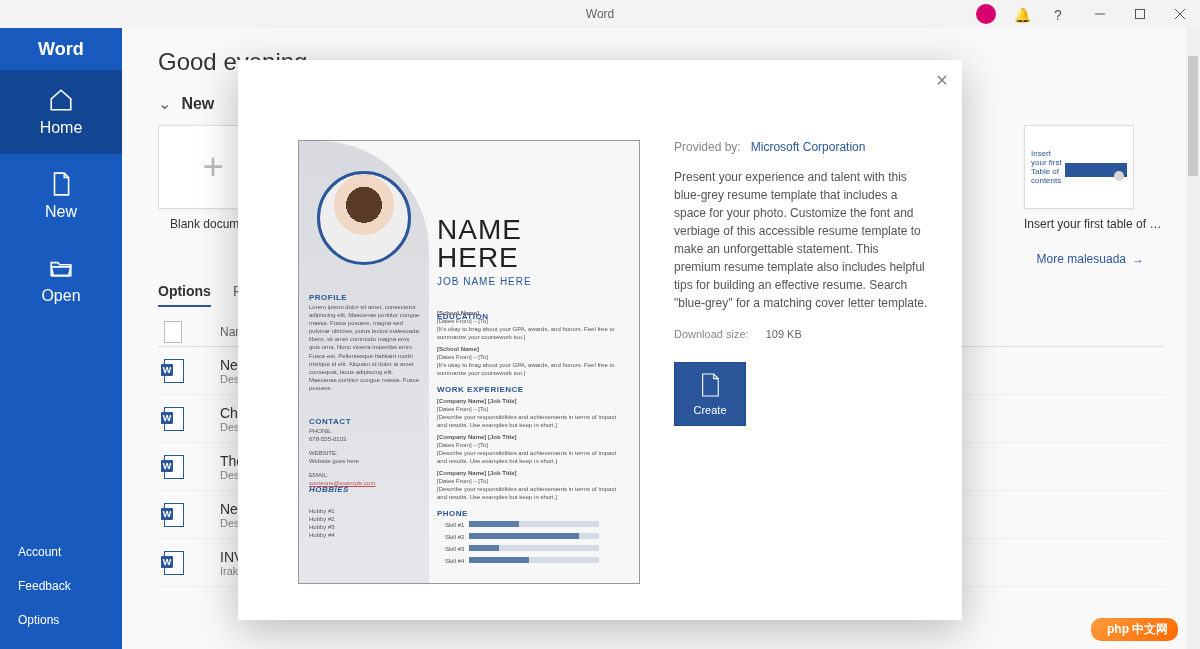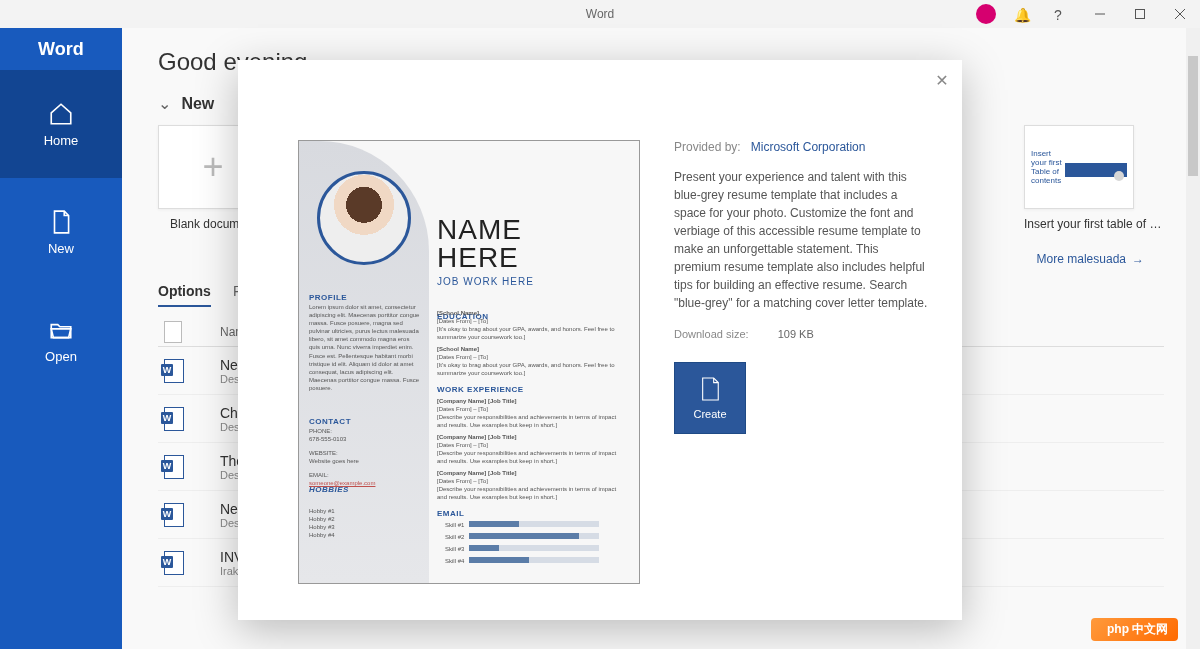--- a/index.html
+++ b/index.html
@@ -9,21 +9,21 @@
     .titlebar .right { position:absolute; right:0; display:flex; align-items:center; gap:8px; padding-right:4px; }
     .avatar { width:20px; height:20px; border-radius:50%; background:#d6006f; }
     .tb-icon { width:32px; height:28px; display:flex; align-items:center; justify-content:center; color:#555; cursor:pointer; }
     .tb-icon svg, .tb-icon .glyph { width:12px; height:12px; }
     .glyph { font-size:14px; line-height:1; }
 
     .app { display:flex; height:621px; }
     .sidebar { width:122px; background:#185abd; display:flex; flex-direction:column; color:#fff; }
     .logo { height:42px; display:flex; align-items:center; padding-left:38px; font-size:18px; font-weight:600; }
     .nav { flex:0 0 auto; }
-    .nav-item { height:108px; display:flex; flex-direction:column; align-items:center; justify-content:center; gap:6px; cursor:pointer; font-size:13px; }
+    .nav-item { height:84px; display:flex; flex-direction:column; align-items:center; justify-content:center; gap:6px; cursor:pointer; font-size:16px; }
     .nav-item.active { background:#124592; }
     .nav-item svg { width:26px; height:26px; stroke:#fff; fill:none; stroke-width:1.5; }
     .sidebar-bottom { margin-top:auto; padding-bottom:12px; }
     .sidebar-bottom .link { display:block; padding:10px 18px; font-size:12px; color:#fff; cursor:pointer; }
 
     .main { flex:1; background:#f9f9f9; position:relative; overflow:hidden; }
     .scrollbar-v { position:absolute; right:0; top:0; width:14px; height:100%; background:#f0f0f0; }
     .scrollbar-v .thumb { position:absolute; left:2px; width:10px; top:28px; height:120px; background:#c8c8c8; }
     .content { padding:20px 36px 0 36px; height:100%; overflow:hidden; }
     .greeting { font-size:24px; color:#333; font-weight:400; margin-bottom:18px; }
@@ -72,26 +72,26 @@
     .preview .tx { position:absolute; font-size:6px; color:#555; line-height:1.35; }
     .preview .bar { position:absolute; height:6px; background:#5b7da8; }
     .preview .bar.bg { background:#d6dce5; }
 
     .details { flex:1; }
     .details h2 { font-size:22px; font-weight:400; color:#666; margin-bottom:8px; }
     .provided { font-size:12px; color:#888; margin-bottom:14px; }
     .provided a { color:#2b579a; cursor:pointer; }
     .desc { font-size:12px; color:#555; line-height:1.5; margin-bottom:16px; }
     .dlsize { font-size:11px; color:#888; margin-bottom:22px; }
-    .dlsize .val { margin-left:26px; color:#666; }
-    .create-btn { width:72px; height:72px; background:#2b579a; border:1px solid #1f4a85; display:flex; flex-direction:column; align-items:center; justify-content:center; gap:6px; color:#fff; cursor:pointer; }
+    .dlsize .val { margin-left:14px; color:#666; }
+    .create-btn { width:72px; height:64px; background:#2b579a; border:1px solid #1f4a85; display:flex; flex-direction:column; align-items:center; justify-content:center; gap:6px; color:#fff; cursor:pointer; }
     .create-btn svg { width:22px; height:26px; stroke:#fff; fill:none; stroke-width:1.2; }
     .create-btn span { font-size:11px; }
 
-    .watermark { position:absolute; right:22px; bottom:8px; font-size:12px; background:linear-gradient(135deg,#ff9a3c,#ff6a00); color:#fff; padding:3px 10px 3px 16px; border-radius:4px; font-weight:600; }
+    .watermark { position:absolute; right:22px; bottom:8px; font-size:12px; background:linear-gradient(135deg,#ff9a3c,#ff6a00); color:#fff; padding:3px 10px 3px 16px; border-radius:10px; font-weight:600; }
     .watermark::before { content:"php"; margin-right:3px; font-weight:700; }
   </style>
 </head>
 <body>
 
 <div class="titlebar">
   <div class="appname">Word</div>
   <div class="right">
     <div class="avatar"></div>
     <div class="tb-icon">
@@ -137,20 +137,25 @@
           </svg>
         <span>New</span>
       </div>
       <div class="nav-item">
         <svg viewBox="0 0 24 24">
             <path d="M3 7h6l2 2h10v10H3z"></path>
             <path d="M3 11h18l-2 8H5z"></path>
           </svg>
         <span>Open</span>
       </div>
+    </div>
+    <div class="sidebar-bottom">
+      <span class="link">Account</span>
+      <span class="link">Feedback</span>
+      <span class="link">Options</span>
     </div>
   </div>
 
   <div class="main">
     <div class="content">
       <div class="greeting">Good evening</div>
 
       <div class="section-head">
         <span class="chev">⌄</span>
         <span class="label">New</span>
@@ -252,21 +257,21 @@
 </div>
 
 <div class="modal">
   <div class="close">✕</div>
   <div class="modal-body">
     <div class="preview">
       <div class="side"></div>
       <div class="photo"></div>
       <div class="name" style="white-space:pre-line">NAME
 HERE</div>
-      <div class="jobtitle">JOB WORK HERE</div>
+      <div class="jobtitle">JOB NAME HERE</div>
 
       <div class="ch" style="left:10px; top:152px;">PROFILE</div>
       <div class="tx" style="left:10px; top:162px; width:112px;">Lorem ipsum dolor sit amet, consectetur adipiscing elit. Maecenas porttitor congue massa. Fusce posuere, magna sed pulvinar ultricies, purus lectus malesuada libero, sit amet commodo magna eros quis urna. Nunc viverra imperdiet enim. Fusce est. Pellentesque habitant morbi tristique id elit. Aliquam id dolor at amet consequat, lacus adipiscing elit. Maecenas porttitor congue massa. Fusce posuere.</div>
 
       <div class="ch" style="left:10px; top:276px;">CONTACT</div>
       <div class="tx" style="left:10px; top:286px;">PHONE:</div>
       <div class="tx" style="left:10px; top:294px;">678-555-0103</div>
       <div class="tx" style="left:10px; top:308px;">WEBSITE:</div>
       <div class="tx" style="left:10px; top:316px;">Website goes here</div>
       <div class="tx" style="left:10px; top:330px;">EMAIL:</div>
@@ -290,21 +295,21 @@
       <div class="tx" style="left:138px; top:256px; font-weight:600;">[Company Name]  [Job Title]</div>
       <div class="tx" style="left:138px; top:264px;">[Dates From] – [To]</div>
       <div class="tx" style="left:138px; top:272px; width:180px;">[Describe your responsibilities and achievements in terms of impact and results. Use examples but keep in short.]</div>
       <div class="tx" style="left:138px; top:292px; font-weight:600;">[Company Name]  [Job Title]</div>
       <div class="tx" style="left:138px; top:300px;">[Dates From] – [To]</div>
       <div class="tx" style="left:138px; top:308px; width:180px;">[Describe your responsibilities and achievements in terms of impact and results. Use examples but keep in short.]</div>
       <div class="tx" style="left:138px; top:328px; font-weight:600;">[Company Name]  [Job Title]</div>
       <div class="tx" style="left:138px; top:336px;">[Dates From] – [To]</div>
       <div class="tx" style="left:138px; top:344px; width:180px;">[Describe your responsibilities and achievements in terms of impact and results. Use examples but keep in short.]</div>
 
-      <div class="ch" style="left:138px; top:368px;">EMAIL</div>
+      <div class="ch" style="left:138px; top:368px;">PHONE</div>
       <div class="tx" style="left:146px; top:380px;">Skill #1</div>
       <div class="bar bg" style="left:170px; top:380px; width:130px;"></div>
         <div class="bar" style="left:170px; top:380px; width:50px;"></div>
       <div class="tx" style="left:146px; top:392px;">Skill #2</div>
       <div class="bar bg" style="left:170px; top:392px; width:130px;"></div>
         <div class="bar" style="left:170px; top:392px; width:110px;"></div>
       <div class="tx" style="left:146px; top:404px;">Skill #3</div>
       <div class="bar bg" style="left:170px; top:404px; width:130px;"></div>
         <div class="bar" style="left:170px; top:404px; width:30px;"></div>
       <div class="tx" style="left:146px; top:416px;">Skill #4</div>

